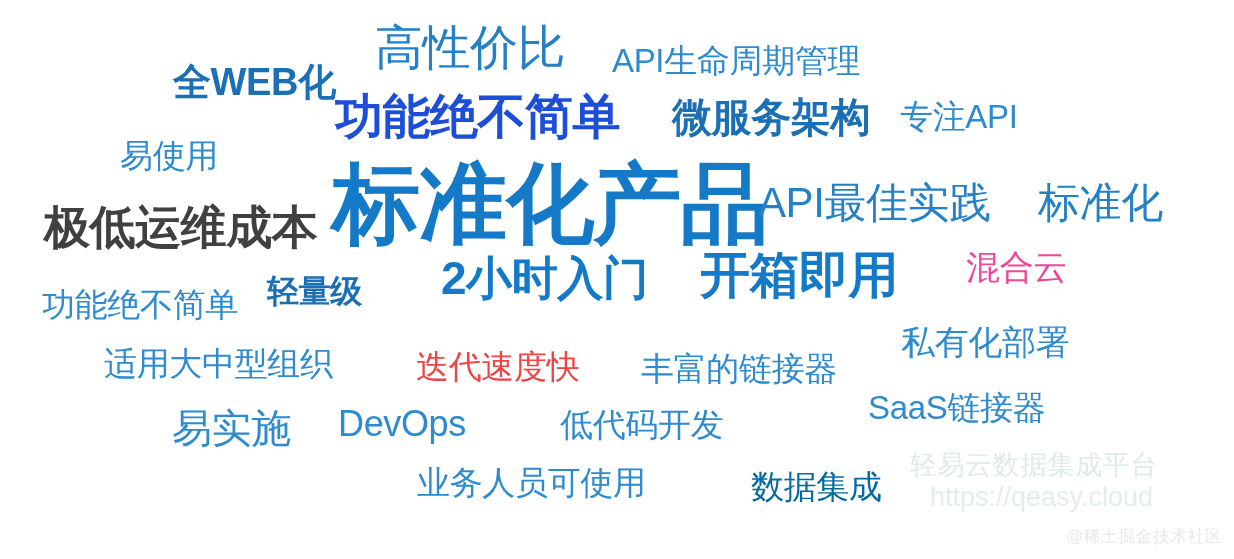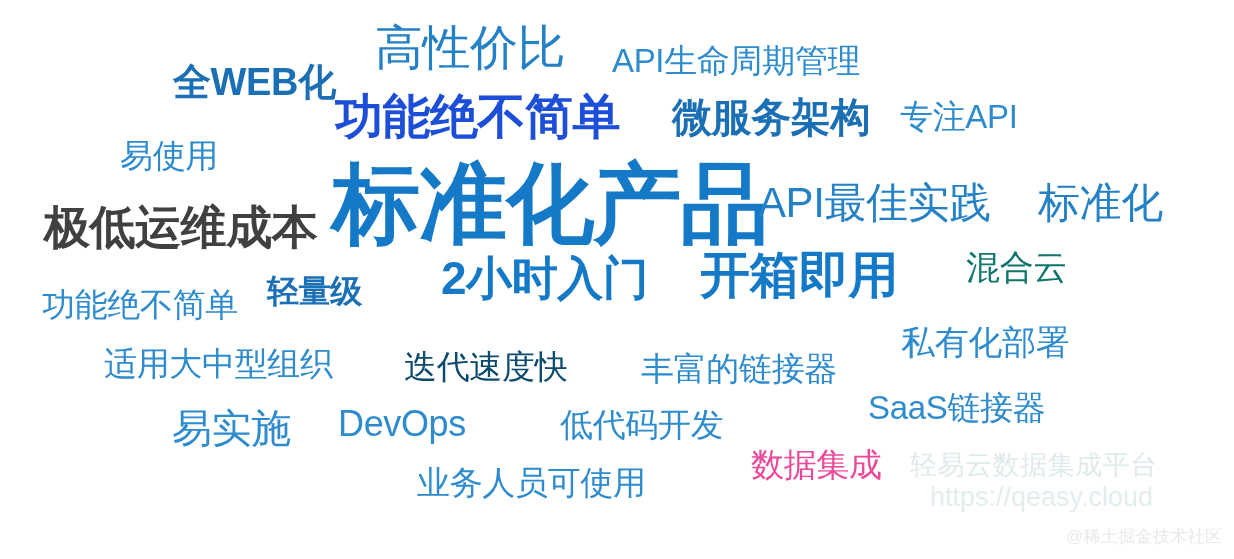--- a/index.html
+++ b/index.html
@@ -50,29 +50,29 @@
       <div class="word w-bold" style="left: 659px; top: 97px; font-size: 40px; color: rgb(26, 111, 181); margin-left: 13px;">微服务架构</div>
       <div class="word w-bold" style="left: 173px; top: 63px; font-size: 38px; color: rgb(26, 111, 181);">全WEB化</div>
       <div class="word w-bold" style="left: 267px; top: 275px; font-size: 32px; color: rgb(26, 111, 181);">轻量级</div>
       <div class="word w-normal" style="left: 375px; top: 24px; font-size: 48px; color: rgb(36, 129, 198);">高性价比</div>
       <div class="word w-normal" style="left: 758px; top: 182px; font-size: 42px; color: rgb(36, 129, 198);">API最佳实践</div>
       <div class="word w-normal" style="left: 1038px; top: 182px; font-size: 42px; color: rgb(36, 129, 198);">标准化</div>
       <div class="word w-normal" style="left: 612px; top: 44px; font-size: 33px; color: rgb(46, 139, 205);">API生命周期管理</div>
       <div class="word w-normal" style="left: 900px; top: 100px; font-size: 33px; color: rgb(46, 139, 205);">专注API</div>
       <div class="word w-normal" style="left: 120px; top: 139px; font-size: 33px; color: rgb(46, 139, 205);">易使用</div>
       <div class="word w-normal" style="left: 42px; top: 288px; font-size: 33px; color: rgb(46, 139, 205);">功能绝不简单</div>
-      <div class="word w-normal" style="left: 966px; top: 250px; font-size: 34px; color: #0f766e;">混合云</div>
+      <div class="word w-normal" style="left: 966px; top: 250px; font-size: 34px; color: #ec4899;">混合云</div>
       <div class="word w-normal" style="left: 901px; top: 325px; font-size: 34px; color: rgb(46, 139, 205);">私有化部署</div>
       <div class="word w-normal" style="left: 104px; top: 347px; font-size: 33px; color: rgb(46, 139, 205); text-align: right;">适用大中型组织</div>
-      <div class="word w-normal" style="left: 404px; top: 350px; font-size: 33px; color: #0c4a6e;">迭代速度快</div>
+      <div class="word w-normal" style="left: 416px; top: 350px; font-size: 33px; color: #ef4444;">迭代速度快</div>
       <div class="word w-normal" style="left: 641px; top: 352px; font-size: 33px; color: rgb(46, 139, 205);">丰富的链接器</div>
       <div class="word w-normal" style="left: 868px; top: 391px; font-size: 33px; color: rgb(46, 139, 205);">SaaS链接器</div>
       <div class="word w-normal" style="left: 172px; top: 408px; font-size: 40px; color: rgb(46, 139, 205);">易实施</div>
       <div class="word w-normal" style="left: 338px; top: 406px; font-size: 36px; color: rgb(46, 139, 205);">DevOps</div>
       <div class="word w-normal" style="left: 560px; top: 408px; font-size: 33px; color: rgb(46, 139, 205);">低代码开发</div>
       <div class="word w-normal" style="left: 417px; top: 466px; font-size: 33px; color: rgb(46, 139, 205);">业务人员可使用</div>
-      <div class="word w-normal" style="left: 751px; top: 448px; font-size: 33px; color: #ec4899;">数据集成</div>
+      <div class="word w-normal" style="left: 751px; top: 470px; font-size: 33px; color: #0369a1;">数据集成</div>
     </div>
 
   <div class="wm wm-url" style="left:930px; top:482px;">https://qeasy.cloud</div>
   <div class="wm wm-brand" style="left:910px; top:450px;">轻易云数据集成平台</div>
   <div class="wm wm-credit" style="left:1066px; top:527px;">@稀土掘金技术社区</div>
 </div>
 
 </body></html>

